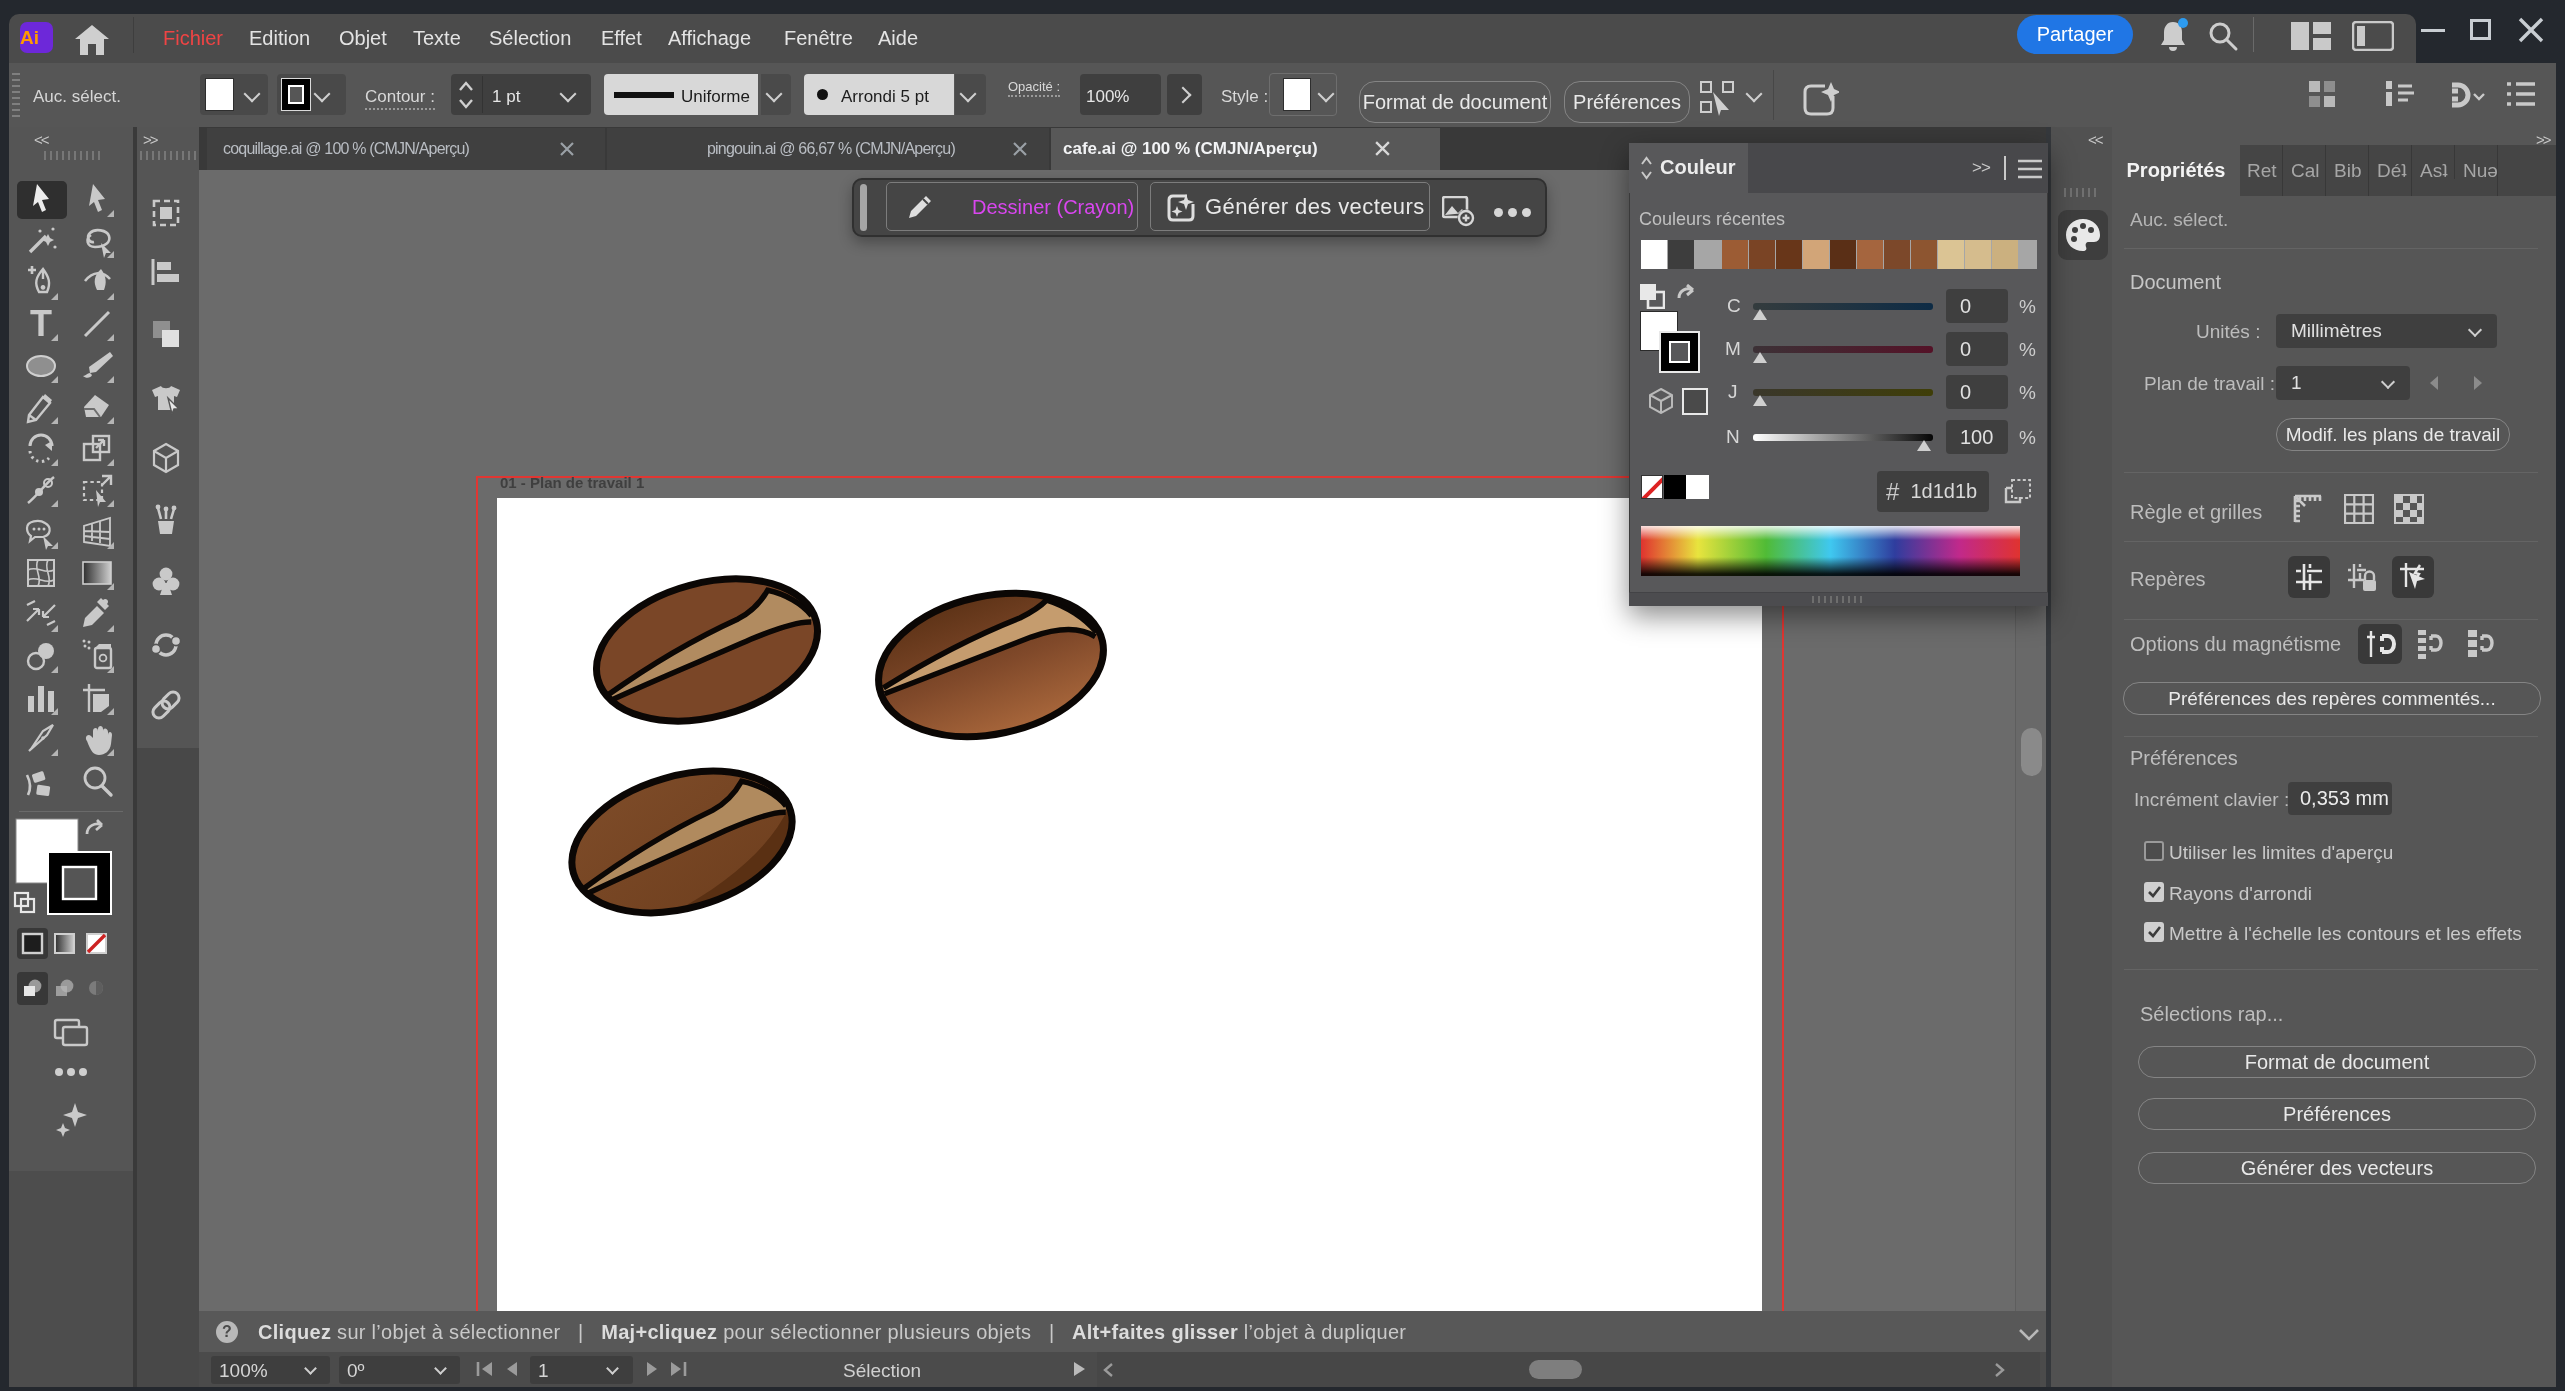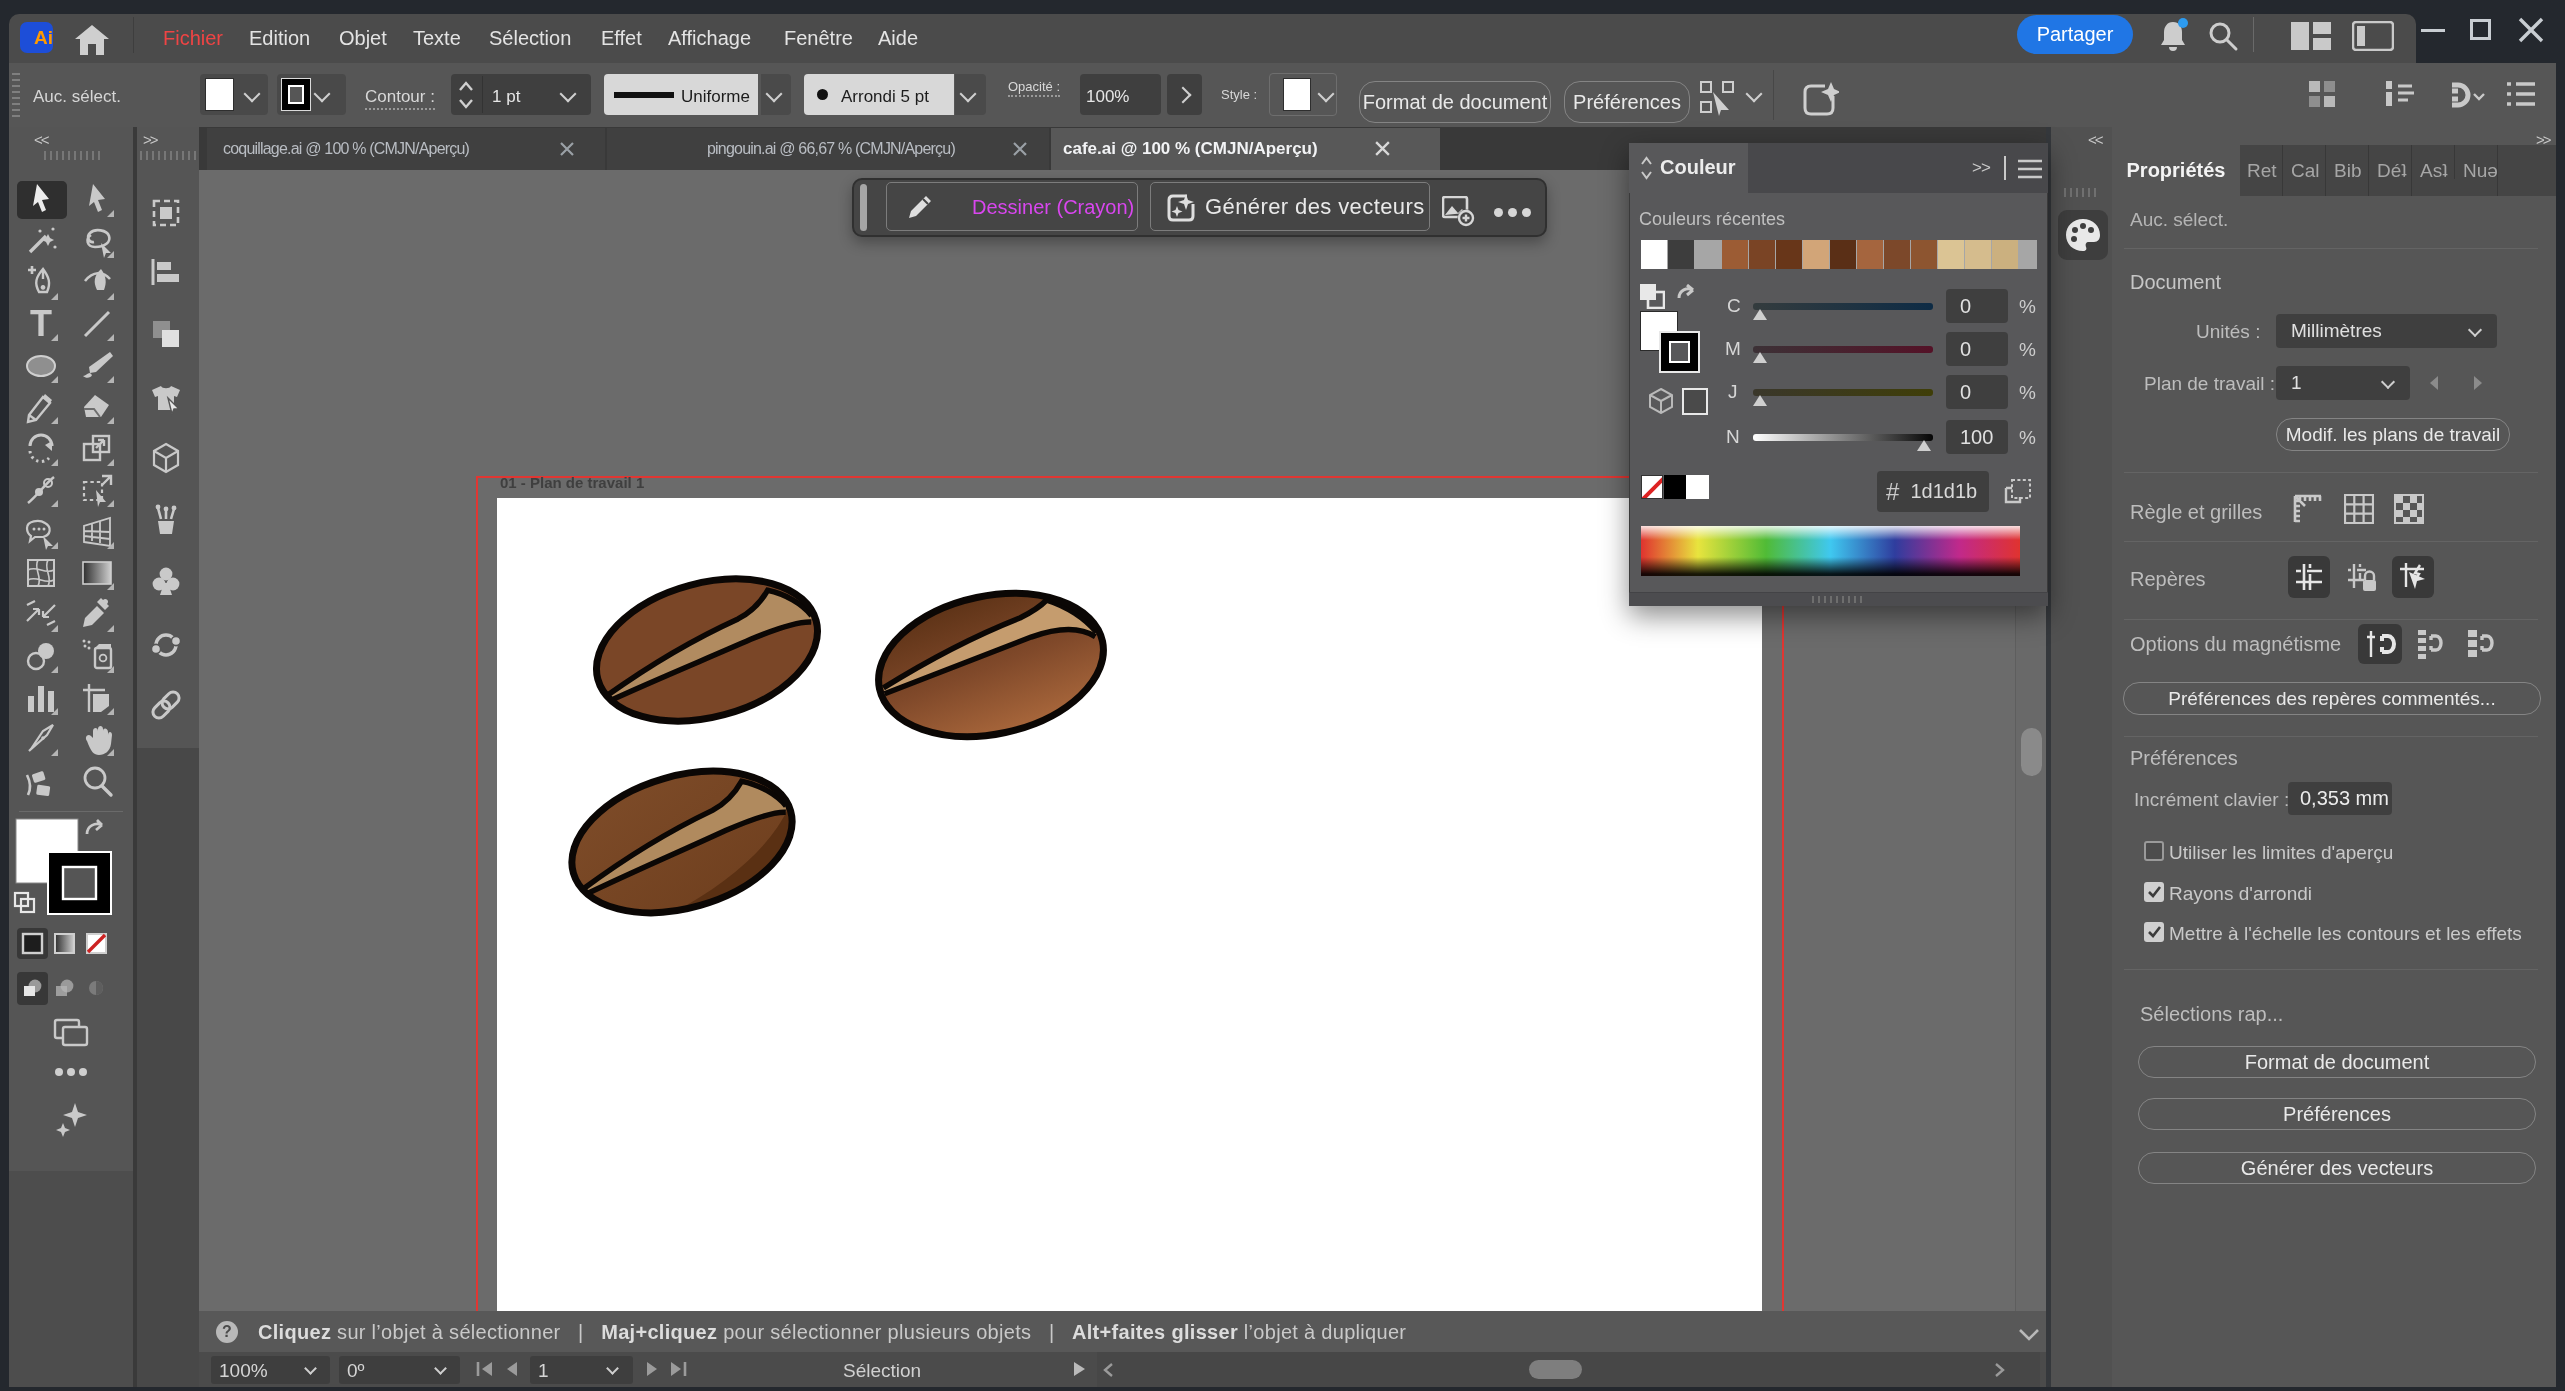--- a/index.html
+++ b/index.html
@@ -9,21 +9,21 @@
 .chv{display:inline-block;width:12px;height:12px;border-right:2px solid #cfcfcf;border-bottom:2px solid #cfcfcf;transform:rotate(45deg)}
 .btn{position:absolute;border:1px solid #848484;border-radius:16px;color:#e9e9e9;font-size:19px;display:flex;align-items:center;justify-content:center;white-space:nowrap}
 .fld{position:absolute;background:#3f3f3f;border-radius:4px;color:#e0e0e0;font-size:19px;display:flex;align-items:center;white-space:nowrap}
 .div-v{position:absolute;width:1px;background:#434343}
 .hr{position:absolute;height:1px;background:#616161}
 .cb{position:absolute;width:20px;height:20px;border-radius:3px}
 </style></head>
 <body>
 
 <div class="a" style="left:9px;top:14px;width:2407px;height:49px;background:#4b4b4b;border-radius:10px 10px 0 0"></div>
-<div class="a" style="left:20px;top:22px;width:33px;height:31px;background:#1d4ed8;border-radius:7px;color:#ff9a00;font-weight:bold;font-size:19px;text-align:right;line-height:31px">Ai</div>
+<div class="a" style="left:20px;top:22px;width:33px;height:31px;background:#6d28d9;border-radius:7px;color:#ff9a00;font-weight:bold;font-size:19px;text-align:left;line-height:31px">Ai</div>
 <svg class="a" style="left:74px;top:23px" width="36" height="33" viewBox="0 0 36 33">
     <path d="M18 2 L35 16 L30 16 L30 32 L22 32 L22 21 L14 21 L14 32 L6 32 L6 16 L1 16 Z" fill="#cfcfcf"></path>
   </svg>
 <div class="div-v" style="left:133px;top:17px;height:36px;background:#3e3e3e"></div>
 <div class="a txt" style="left:163px;top:27px;color:#ef4444">Fichier</div>
 <div class="a txt" style="left:249px;top:27px;color:#e3e3e3">Edition</div>
 <div class="a txt" style="left:339px;top:27px;color:#e3e3e3">Objet</div>
 <div class="a txt" style="left:413px;top:27px;color:#e3e3e3">Texte</div>
 <div class="a txt" style="left:489px;top:27px;color:#e3e3e3">Sélection</div>
 <div class="a txt" style="left:601px;top:27px;color:#e3e3e3">Effet</div>
@@ -88,21 +88,21 @@
 <div class="a" style="left:804px;top:74px;width:150px;height:41px;background:#d8d8d8;border-radius:4px 0 0 4px"></div>
 <div class="a" style="left:817px;top:89px;width:11px;height:11px;background:#111;border-radius:50%"></div>
 <div class="a txt" style="left:841px;top:87px;color:#1c1c1c;font-size:17px">Arrondi 5 pt</div>
 <div class="a" style="left:955px;top:74px;width:31px;height:41px;background:#4a4a4a;border-radius:0 4px 4px 0"></div>
 <span class="chv a" style="left:962px;top:88px"></span>
 <div class="a txt" style="left:1008px;top:79px;font-size:13px;border-bottom:2px dotted #9a9a9a;padding-bottom:1px">Opacité :</div>
 <div class="a" style="left:1080px;top:74px;width:81px;height:41px;background:#3f3f3f;border-radius:4px"></div>
 <div class="a txt" style="left:1086px;top:87px;font-size:17px;color:#e6e6e6">100%</div>
 <div class="a" style="left:1167px;top:74px;width:35px;height:41px;background:#3f3f3f;border-radius:4px"></div>
 <span class="chv a" style="left:1177px;top:89px;transform:rotate(-45deg)"></span>
-<div class="a txt" style="left:1221px;top:87px;font-size:13px">Style :</div>
+<div class="a txt" style="left:1221px;top:87px;font-size:17px">Style :</div>
 <div class="a" style="left:1269px;top:73px;width:68px;height:43px;border:1px solid #6e6e6e;border-radius:4px"></div>
 <div class="a" style="left:1283px;top:78px;width:28px;height:33px;background:#fff;border:1px solid #2e2e2e"></div>
 <span class="chv a" style="left:1320px;top:88px"></span>
 <div class="btn" style="left:1359px;top:81px;width:192px;height:42px;font-size:20px">Format de document</div>
 <div class="btn" style="left:1564px;top:81px;width:126px;height:42px;font-size:20px">Préférences</div>
 <svg class="a" style="left:1699px;top:80px" width="44" height="36" viewBox="0 0 44 36">
     <rect x="2" y="2" width="10" height="10" fill="none" stroke="#cfcfcf" stroke-width="2"></rect>
     <rect x="24" y="2" width="10" height="10" fill="none" stroke="#cfcfcf" stroke-width="2"></rect>
     <rect x="2" y="22" width="10" height="10" fill="none" stroke="#cfcfcf" stroke-width="2"></rect>
     <path d="M14 12 L30 30 L22 30 L20 36" fill="#cfcfcf"></path>

